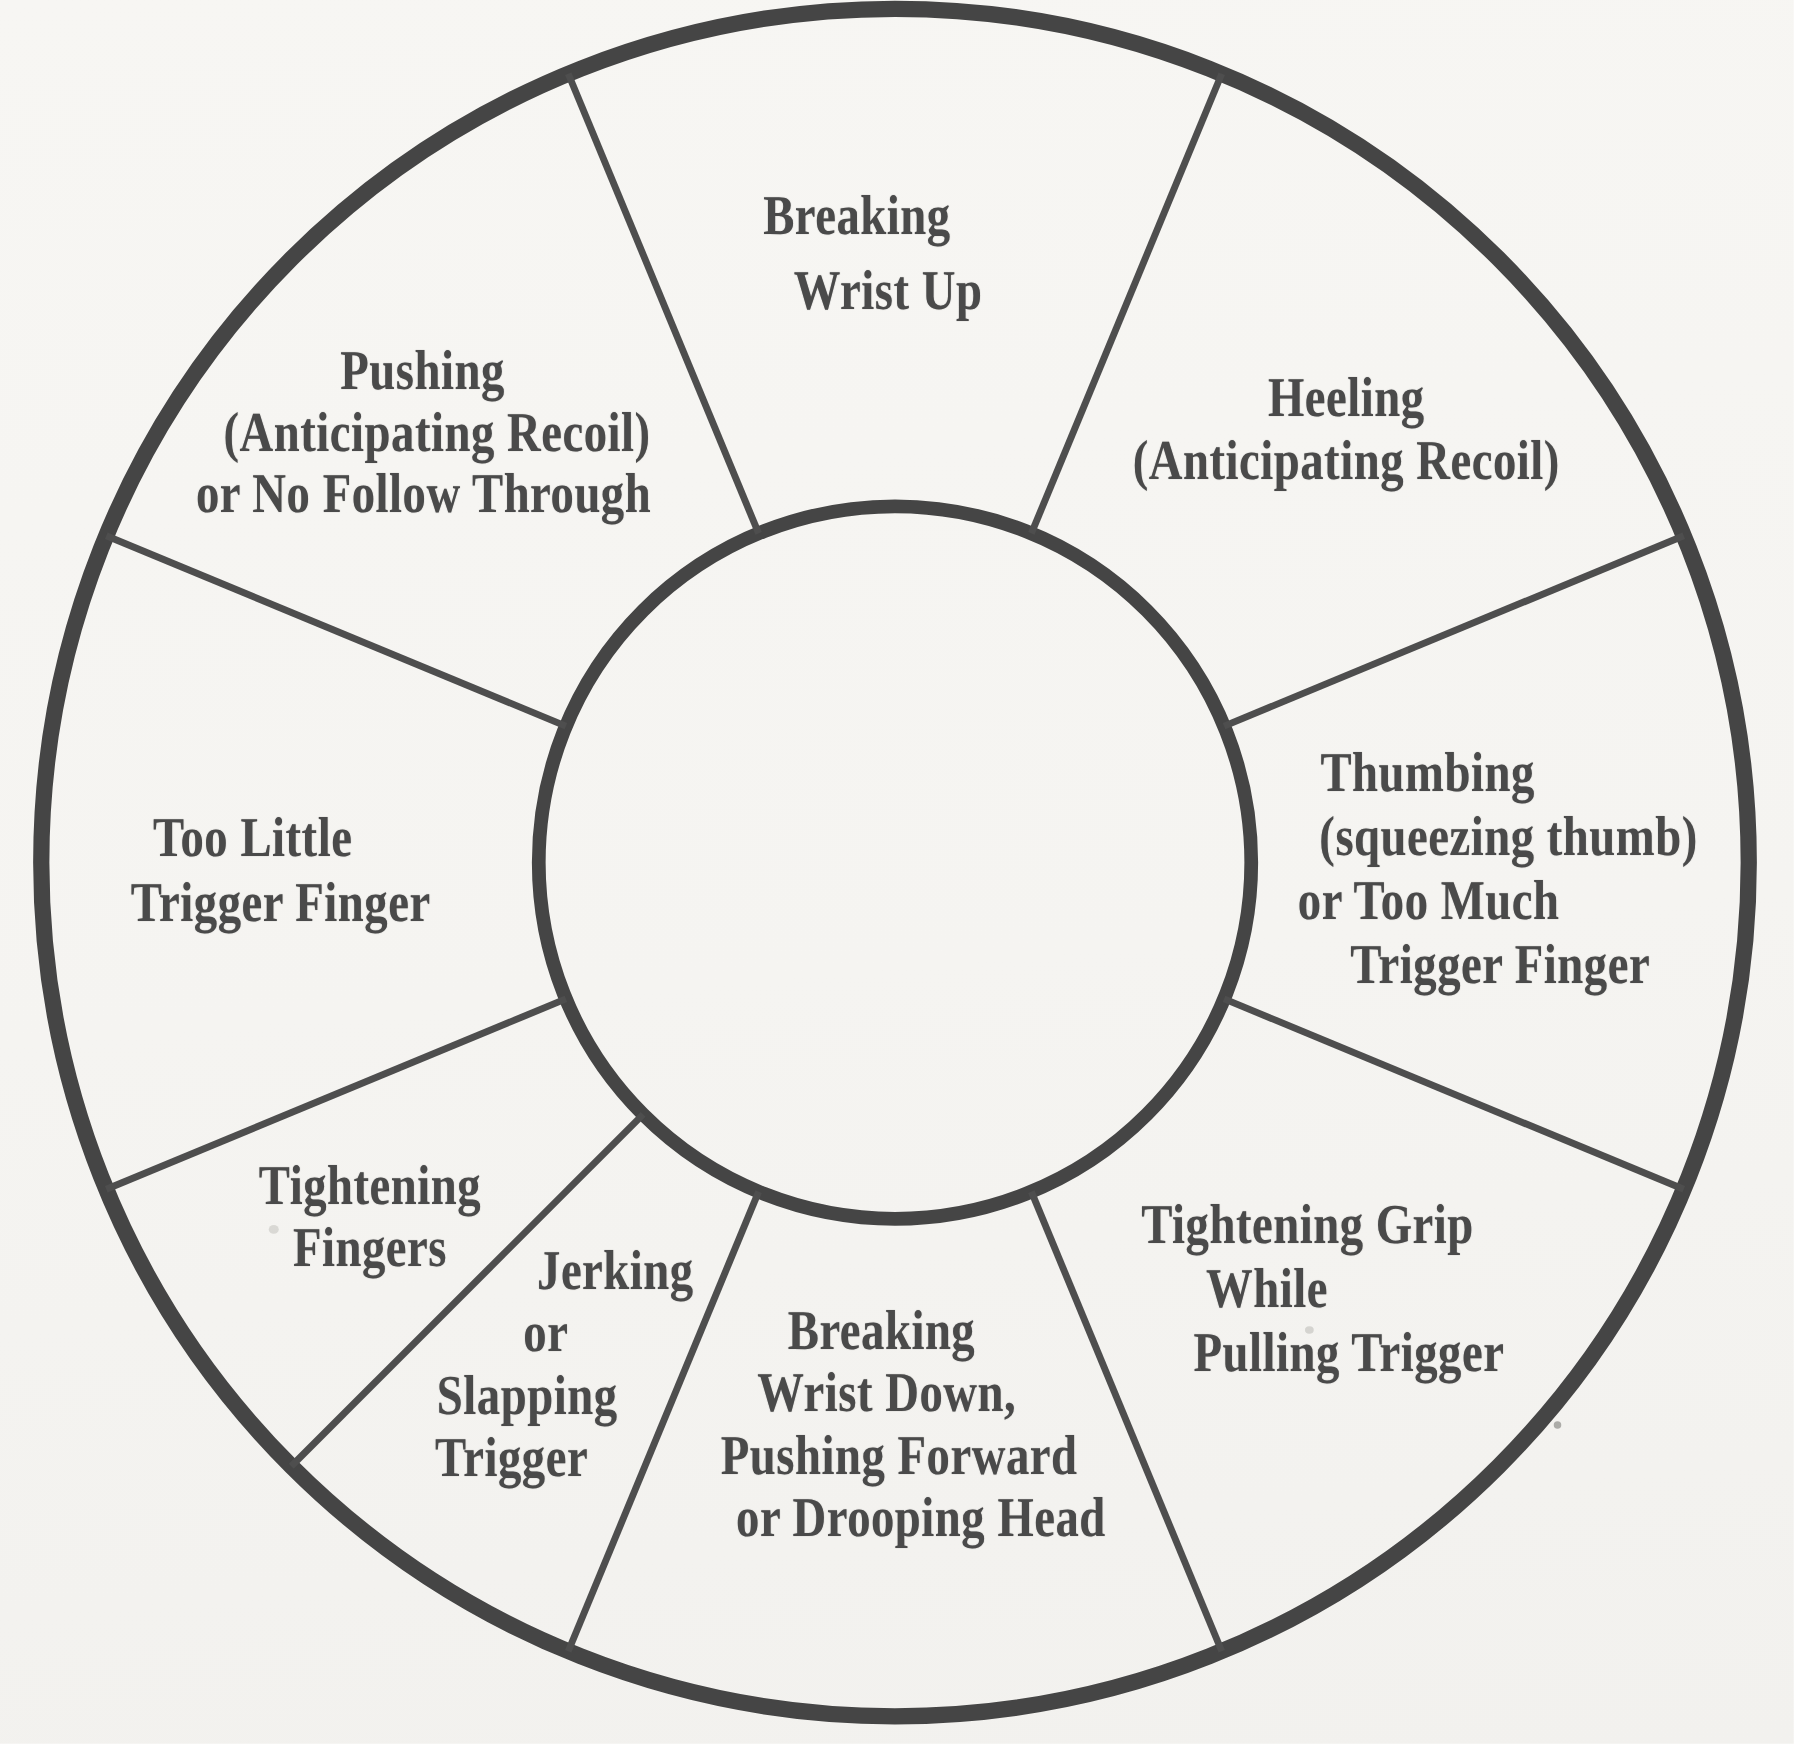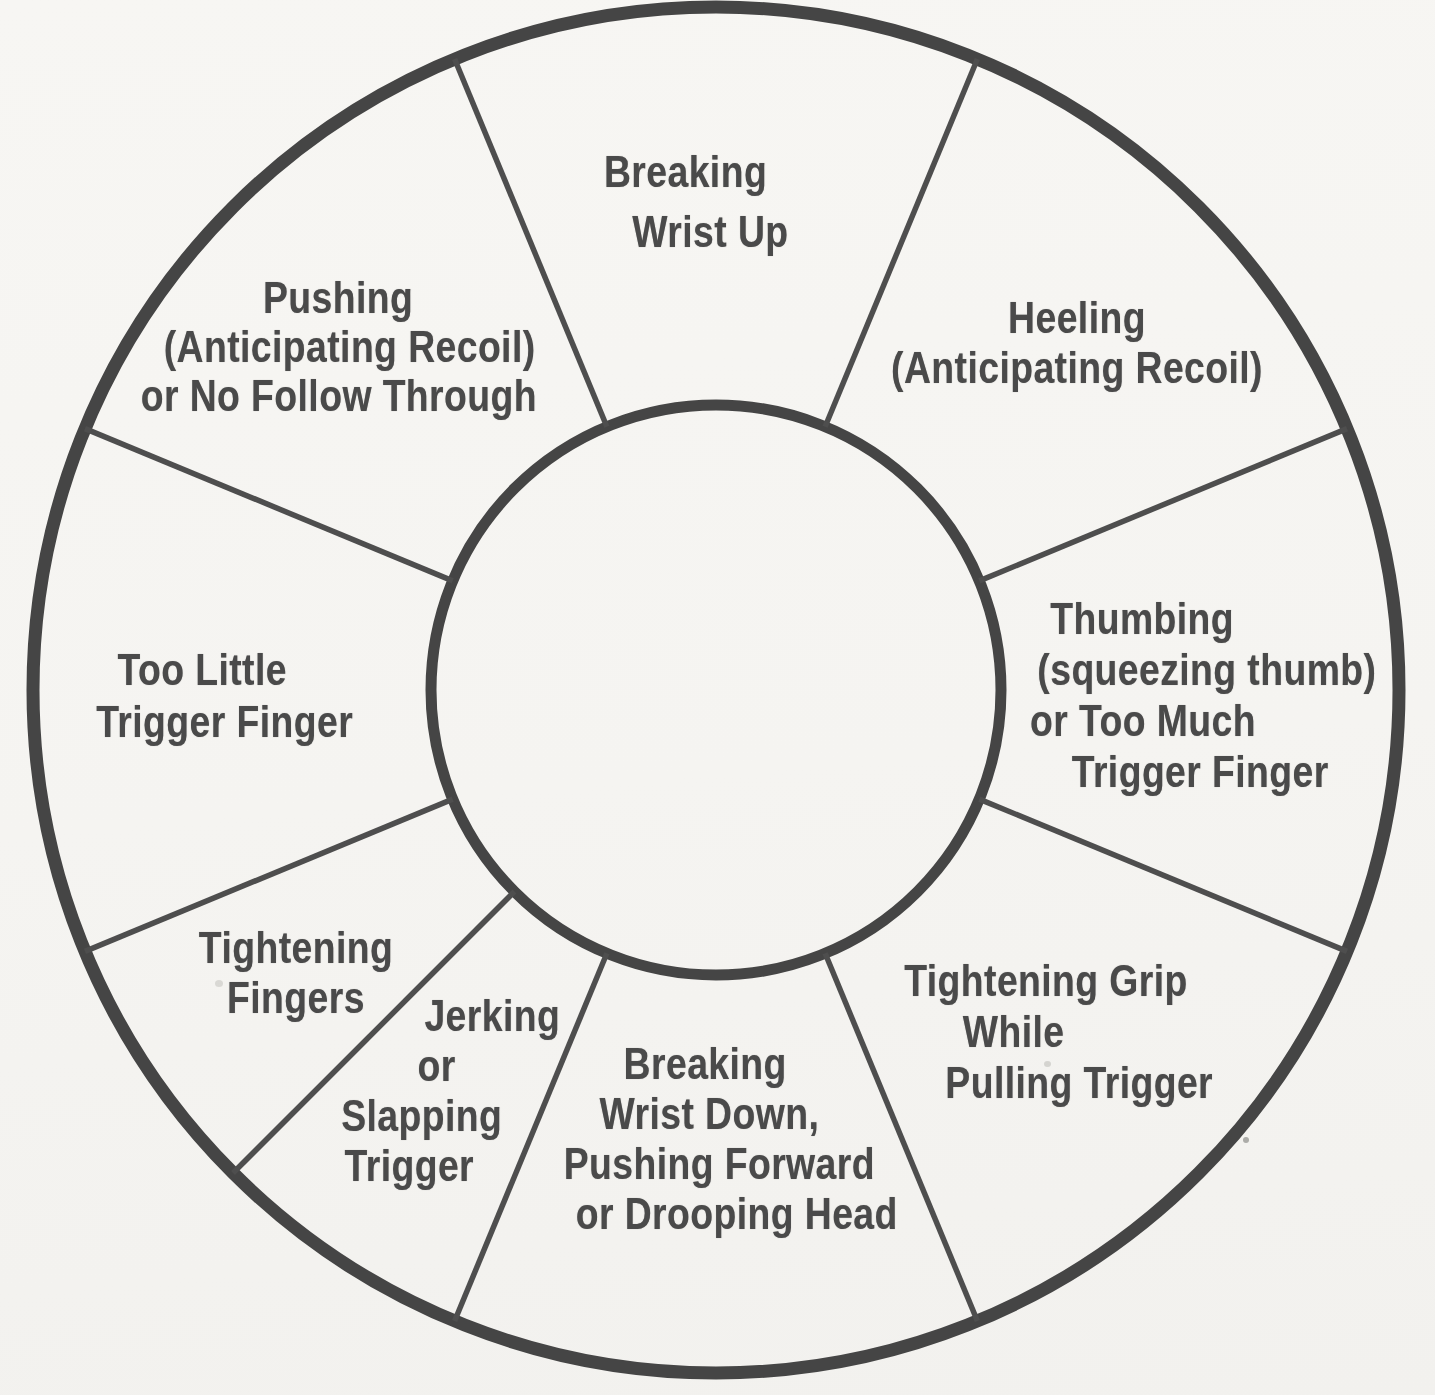--- a/index.html
+++ b/index.html
@@ -36,21 +36,21 @@
   #seg-pushing             { left: 343px;  top: 346px;  line-height: 49px; }
   .speck {
     position: absolute;
     border-radius: 50%;
     background: #9a9a96;
   }
 </style>
 </head>
 <body>
 
-<div style="position:absolute; inset:0;">
+<div style="position:absolute; inset:0;font-family:Liberation Serif, serif;">
 
   <svg id="wheel-svg" width="1435" height="1395" viewBox="0 0 1435 1395">
 
     <circle cx="716" cy="690" r="683" fill="none" stroke="#454545" stroke-width="13"></circle>
 
     <circle cx="716" cy="690" r="285" fill="none" stroke="#454545" stroke-width="11"></circle>
 
     <line x1="606.9" y1="426.7" x2="454.6" y2="59.0" stroke="#4e4e4e" stroke-width="5.5"></line>
     <line x1="825.1" y1="426.7" x2="977.4" y2="59.0" stroke="#4e4e4e" stroke-width="5.5"></line>
     <line x1="979.3" y1="580.9" x2="1347.0" y2="428.6" stroke="#4e4e4e" stroke-width="5.5"></line>

